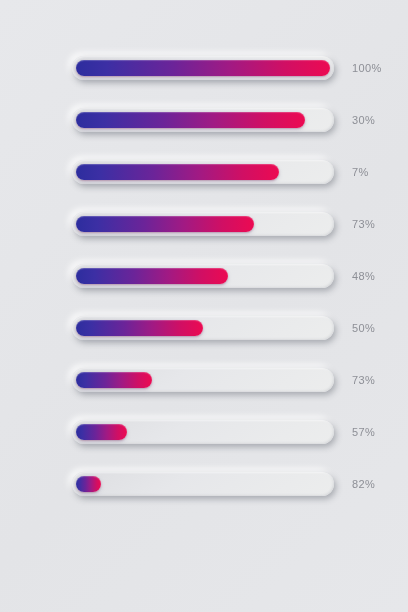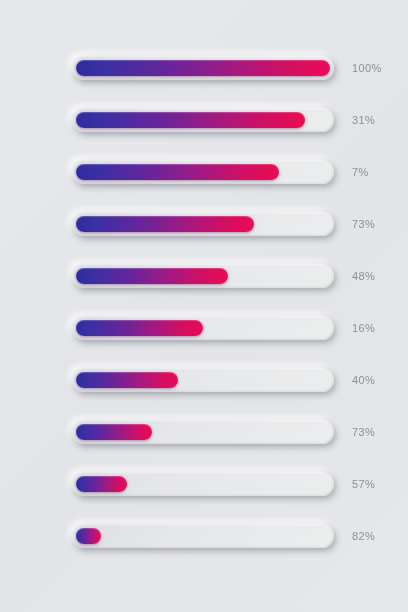--- a/index.html
+++ b/index.html
@@ -78,21 +78,21 @@
     <div class="bar-track">
       <div class="bar-fill" style="width: 100%;"></div>
     </div>
     <span class="bar-label">100%</span>
   </div>
 
   <div class="bar-row">
     <div class="bar-track">
       <div class="bar-fill" style="width: 90%;"></div>
     </div>
-    <span class="bar-label">31%</span>
+    <span class="bar-label">30%</span>
   </div>
 
   <div class="bar-row">
     <div class="bar-track">
       <div class="bar-fill" style="width: 80%;"></div>
     </div>
     <span class="bar-label">7%</span>
   </div>
 
   <div class="bar-row">
@@ -106,29 +106,23 @@
     <div class="bar-track">
       <div class="bar-fill" style="width: 60%;"></div>
     </div>
     <span class="bar-label">48%</span>
   </div>
 
   <div class="bar-row">
     <div class="bar-track">
       <div class="bar-fill" style="width: 50%;"></div>
     </div>
-    <span class="bar-label">16%</span>
+    <span class="bar-label">50%</span>
   </div>
 
-  <div class="bar-row">
-    <div class="bar-track">
-      <div class="bar-fill" style="width: 40%;"></div>
-    </div>
-    <span class="bar-label">40%</span>
-  </div>
 
   <div class="bar-row">
     <div class="bar-track">
       <div class="bar-fill" style="width: 30%;"></div>
     </div>
     <span class="bar-label">73%</span>
   </div>
 
   <div class="bar-row">
     <div class="bar-track">

